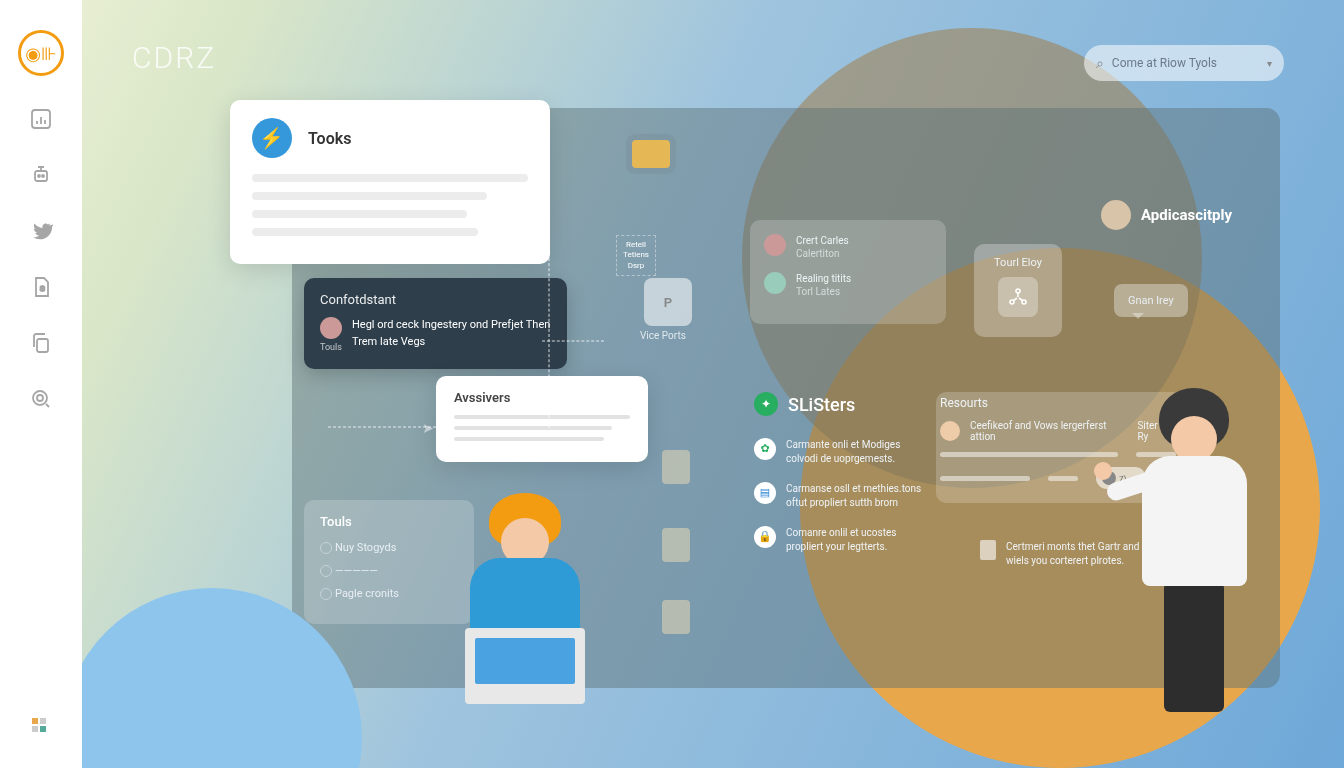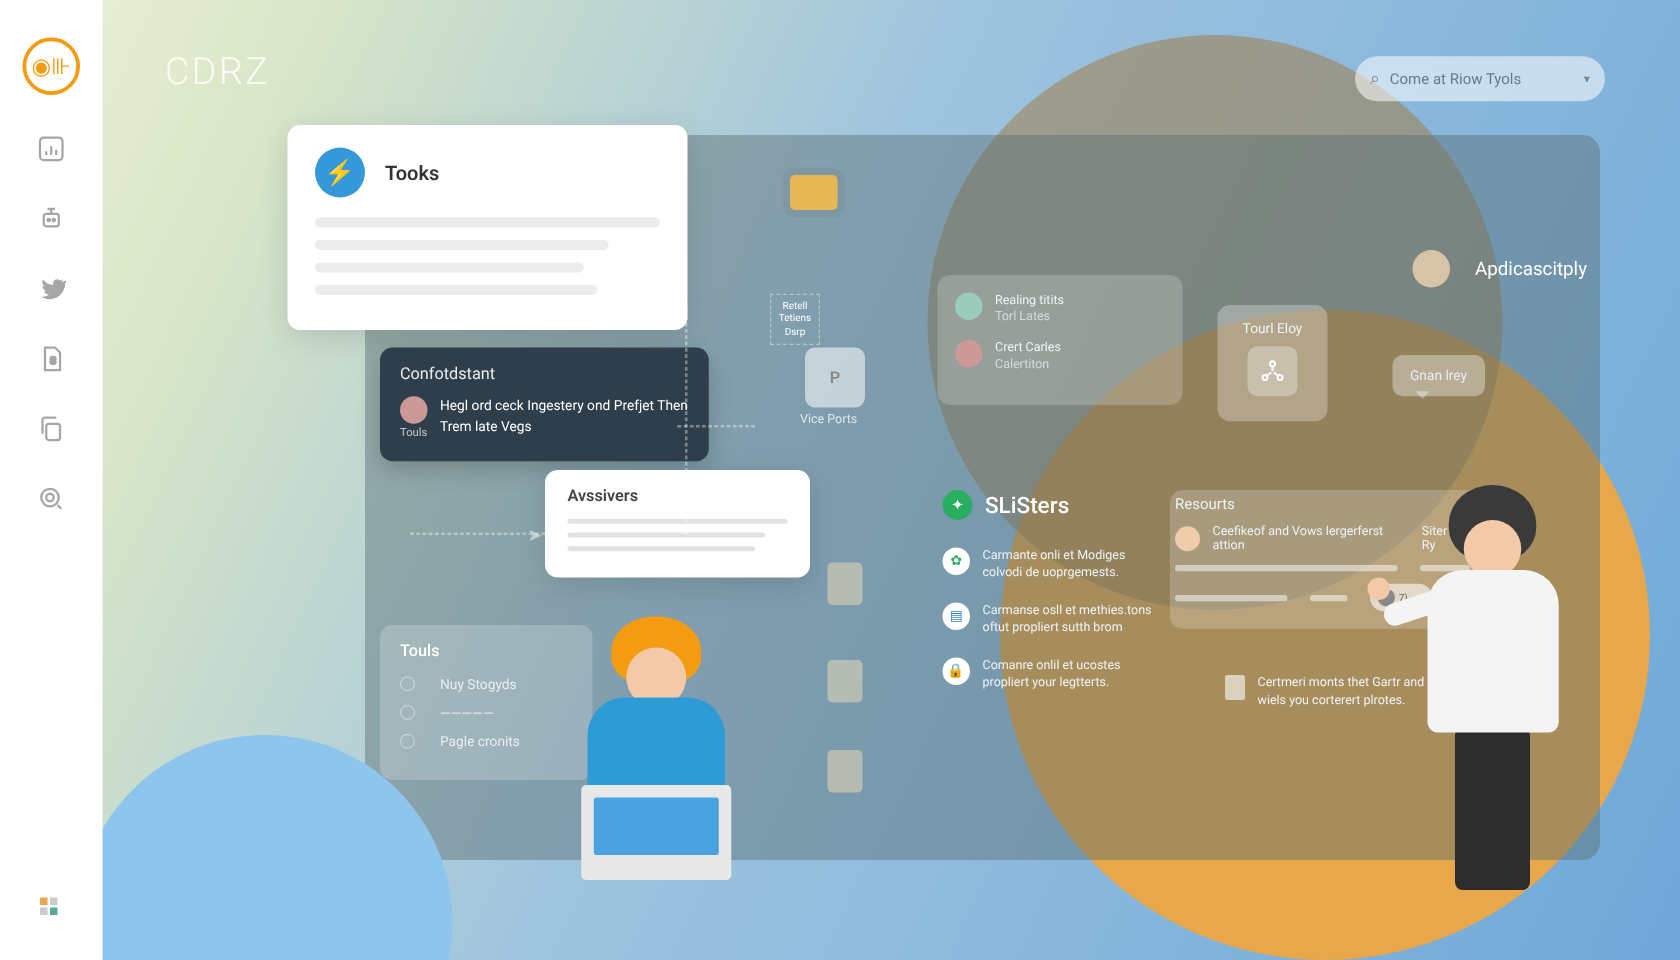--- a/index.html
+++ b/index.html
@@ -30,33 +30,33 @@
 .dark-card{position:absolute;top:278px;left:222px;width:263px;background:#2e3e4a;border-radius:10px;padding:14px 16px;color:#fff;box-shadow:0 6px 20px rgba(0,0,0,.2)}
 .dark-title{font-size:13px;opacity:.9;margin-bottom:10px}
 .dark-row{display:flex;gap:10px;font-size:11px;line-height:1.5}
 .av{width:22px;height:22px;border-radius:50%;background:#c99;flex-shrink:0}
 .av-lbl{font-size:9px;opacity:.7;margin-top:2px}
 .ans-card{top:376px;left:354px;width:212px;padding:14px 18px}
 .ans-card .ttl{font-size:13px;font-weight:600;color:#444;margin-bottom:10px}
 .thin{height:4px;background:#e2e2e2;border-radius:2px;margin-bottom:7px}
 .tools-list{position:absolute;top:500px;left:222px;width:170px;background:rgba(255,255,255,.2);border-radius:10px;padding:14px 16px}
 .tools-list .hdr{color:#fff;font-size:13px;font-weight:500;margin-bottom:12px}
-.tl-item{display:flex;gap:20px;color:#e8eef2;font-size:11px;margin-bottom:10px}
+.tl-item{display:flex;align-items:center;gap:3px;color:#e8eef2;font-size:11px;margin-bottom:10px}
 .circ{width:12px;height:12px;border:1.5px solid #c8d2d8;border-radius:50%}
 .mini-card{position:absolute;background:rgba(255,255,255,.25);border-radius:8px;padding:10px;font-size:10px;color:#fff}
 .redbox{top:225px;left:524px;width:60px;text-align:center;background:transparent}
 .redlbl{border:1px dashed rgba(255,255,255,.4);padding:4px;font-size:8px;line-height:1.3}
 .pbox{top:278px;left:562px;width:48px;height:48px;background:rgba(255,255,255,.55);display:flex;align-items:center;justify-content:center;border-radius:8px;position:absolute;color:#888;font-size:13px;font-weight:600}
 .plbl{position:absolute;top:330px;left:558px;color:#dfe8ec;font-size:10px}
 .docic{position:absolute;left:580px;width:28px;height:34px;background:rgba(220,210,180,.6);border-radius:4px}
 .people-card{position:absolute;top:220px;left:668px;width:196px;background:rgba(255,255,255,.2);border-radius:10px;padding:14px}
 .prow{display:flex;gap:10px;align-items:flex-start;margin-bottom:12px;color:#eef3f6;font-size:10px;line-height:1.3}
 .toolbox{position:absolute;top:244px;left:892px;width:88px;background:rgba(255,255,255,.28);border-radius:10px;padding:12px;text-align:center;color:#eef3f6;font-size:11px}
 .toolbox .ic{width:40px;height:40px;margin:8px auto;background:rgba(255,255,255,.3);border-radius:8px;display:flex;align-items:center;justify-content:center;color:#fff}
-.apd{position:absolute;top:200px;left:1048px;display:flex;align-items:center;gap:20px;color:#fff;font-size:15px;font-weight:400}
+.apd{position:absolute;top:200px;left:1019px;display:flex;align-items:center;gap:10px;color:#fff;font-size:15px;font-weight:700}
 .apd .av2{width:30px;height:30px;border-radius:50%;background:#d8c4a8}
 .bubble{position:absolute;top:284px;left:1032px;background:rgba(255,255,255,.35);border-radius:8px;padding:10px 14px;color:#e8eef2;font-size:11px}
 .bubble::after{content:"";position:absolute;bottom:-8px;left:18px;border:6px solid transparent;border-top-color:rgba(255,255,255,.35)}
 .susters{position:absolute;top:392px;left:672px;display:flex;align-items:center;gap:10px;color:#fff;font-size:18px;font-weight:500}
 .grn{width:24px;height:24px;border-radius:50%;background:#27ae60;display:flex;align-items:center;justify-content:center;color:#fff;font-size:12px}
 .sulist{position:absolute;top:438px;left:672px;width:170px}
 .srow{display:flex;gap:10px;color:#eef3f6;font-size:10px;line-height:1.4;margin-bottom:16px}
 .scirc{width:22px;height:22px;border-radius:50%;background:#fff;flex-shrink:0;display:flex;align-items:center;justify-content:center;font-size:11px}
 .resources{position:absolute;top:392px;left:854px;width:252px;background:rgba(255,255,255,.2);border-radius:10px;padding:4px}
 .resources .rtl{color:#eef3f6;font-size:12px;margin-bottom:10px}
@@ -211,31 +211,31 @@
     <div class="mini-card redbox">
         <div class="redlbl">Retell Tetiens Dsrp</div>
       </div>
     <div class="pbox">
         <span>P</span>
       </div>
     <div class="plbl">Vice Ports</div>
 
     <div class="people-card">
       <div class="prow">
+          <div class="av"></div>
+          <div>
+            <div>Crert Carles</div>
+            <div style="opacity:.7">Calertiton</div>
+          </div>
+        </div>
+      <div class="prow">
           <div class="av" style="background:#9cb"></div>
           <div>
             <div>Realing titits</div>
             <div style="opacity:.7">Torl Lates</div>
-          </div>
-        </div>
-      <div class="prow">
-          <div class="av"></div>
-          <div>
-            <div>Crert Carles</div>
-            <div style="opacity:.7">Calertiton</div>
           </div>
         </div>
     </div>
 
     <div class="toolbox">
       <div>Tourl Eloy</div>
       <div class="ic">
           <svg width="24" height="24" viewBox="0 0 24 24" fill="none" stroke="currentColor" stroke-width="1.6">
             <circle cx="12" cy="6" r="2"></circle>
             <circle cx="6" cy="17" r="2"></circle>

